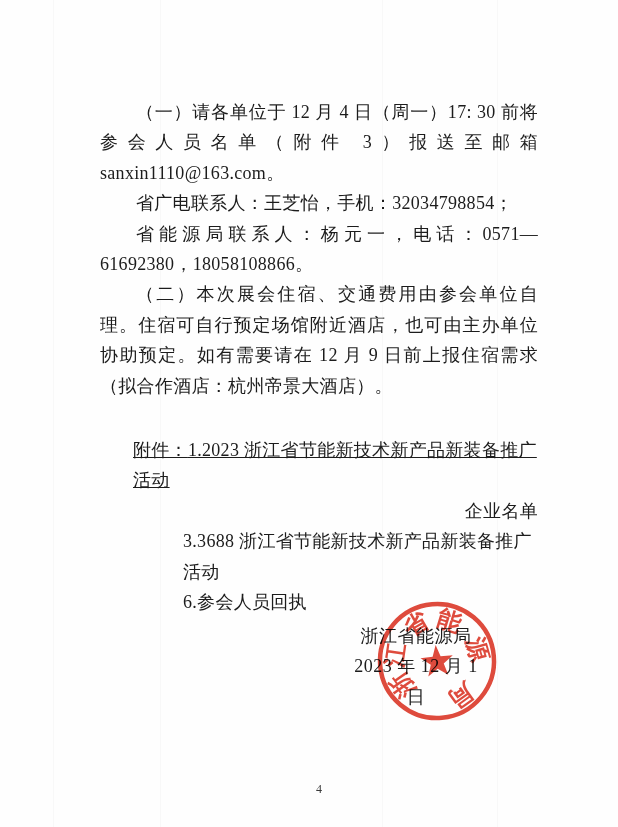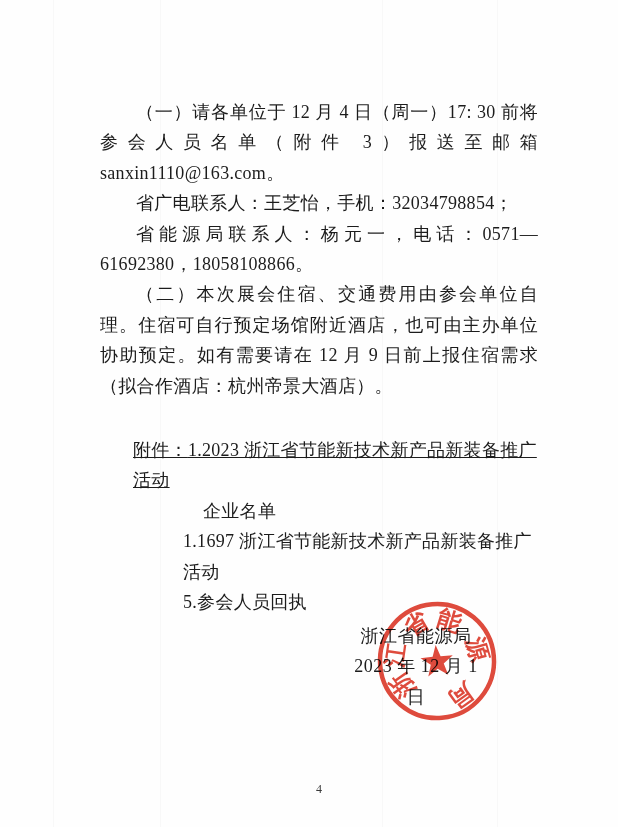--- a/index.html
+++ b/index.html
@@ -39,21 +39,21 @@
     margin: 0;
     text-indent: 2em;
   }
   .attachments {
     margin-top: 34px;
     text-align: left;
   }
   .att-line { margin: 0; }
   .att-line.l-first { padding-left: 33px; text-decoration: underline; }
   .att-line.l-item  { padding-left: 83px; }
-  .att-line.l-cont  { padding-left: 103px; }
+  .att-line.l-cont  { padding-left: 103px; text-align: right; }
   .att-label { display: inline; }
   .signature {
     position: absolute;
     left: 346px;
     top: 621px;
     width: 140px;
     text-align: center;
     font-size: 18px;
     line-height: 30.4px;
     letter-spacing: 0.5px;
@@ -98,22 +98,22 @@
 
   <div class="content">
     <p class="body-par">（一）请各单位于 12 月 4 日（周一）17: 30 前将参会人员名单（附件 3）报送至邮箱 sanxin1110@163.com。</p>
     <p class="body-par">省广电联系人：王芝怡，手机：32034798854；</p>
     <p class="body-par">省能源局联系人：杨元一，电话：0571—61692380，18058108866。</p>
     <p class="body-par">（二）本次展会住宿、交通费用由参会单位自理。住宿可自行预定场馆附近酒店，也可由主办单位协助预定。如有需要请在 12 月 9 日前上报住宿需求（拟合作酒店：杭州帝景大酒店）。</p>
 
     <div class="attachments">
       <div class="att-line l-first"><span class="att-label">附件：</span><span>1.2023 浙江省节能新技术新产品新装备推广活动</span></div>
       <div class="att-line l-cont">企业名单</div>
-      <div class="att-line l-item">1.1697 浙江省节能新技术新产品新装备推广活动</div>
-      <div class="att-line l-item">5.参会人员回执</div>
+      <div class="att-line l-item">3.3688 浙江省节能新技术新产品新装备推广活动</div>
+      <div class="att-line l-item">6.参会人员回执</div>
     </div>
   </div>
 
   <div class="signature">
     <div>浙江省能源局</div>
     <div>2023 年 12 月 1 日</div>
   </div>
 
   <svg class="seal" viewBox="0 0 140 140" xmlns="http://www.w3.org/2000/svg">
     <circle cx="70" cy="70" r="57" fill="none" stroke-width="4.5" stroke="#dd3b2c"></circle>

